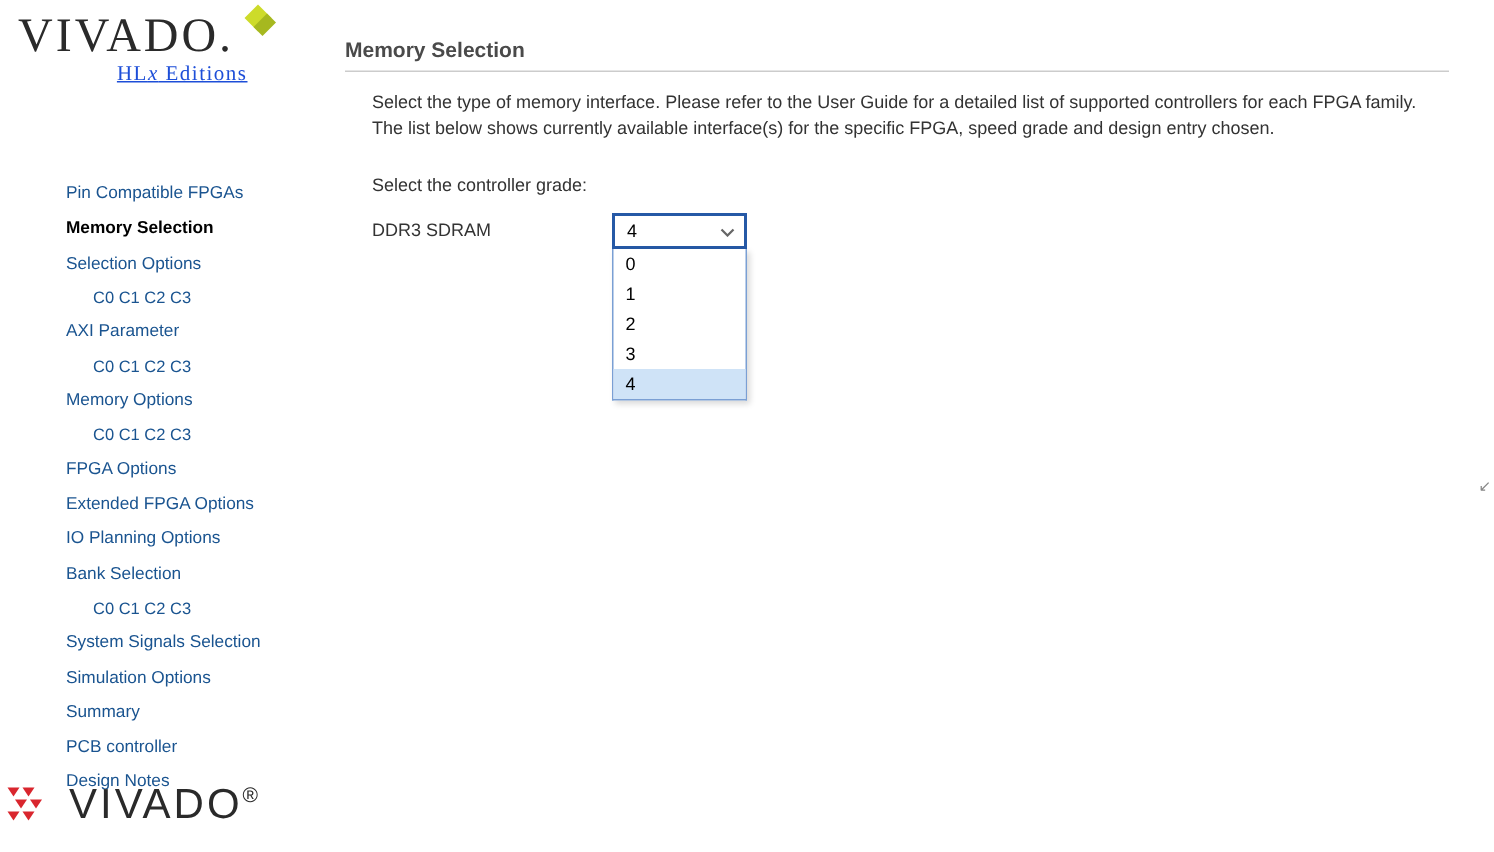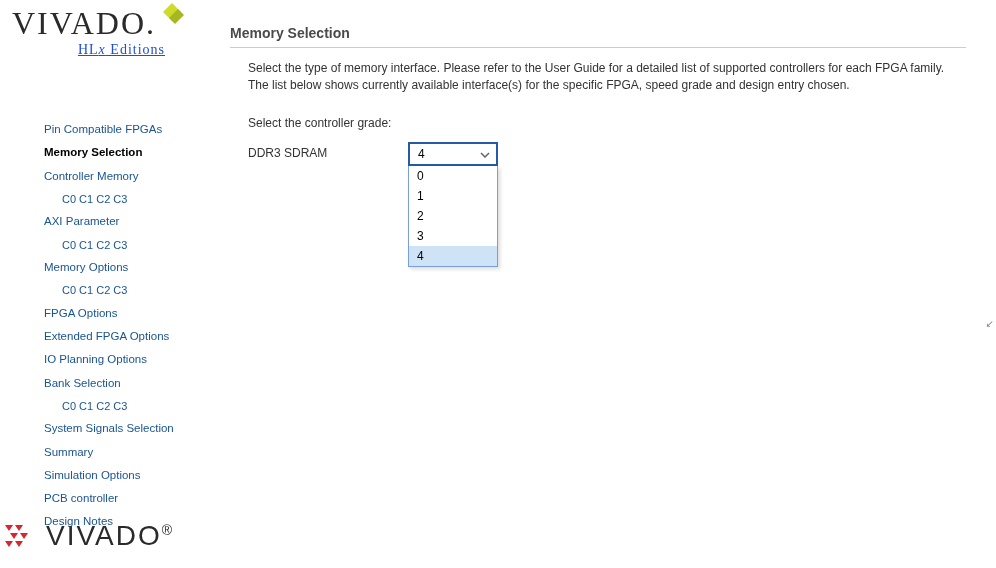--- a/index.html
+++ b/index.html
@@ -192,34 +192,34 @@
     </div>
     <div class="hlx-text">
       <span>HL</span><span class="x-italic">x</span><span> Editions</span>
     </div>
   </div>
 </div>
 
 <div class="sidebar">
   <a class="nav-item">Pin Compatible FPGAs</a>
   <a class="nav-item active">Memory Selection</a>
-  <a class="nav-item">Controller Memory</a>
+  <a class="nav-item">Selection Options</a>
   <a class="nav-item sub-item">C0 C1 C2 C3</a>
   <a class="nav-item">AXI Parameter</a>
   <a class="nav-item sub-item">C0 C1 C2 C3</a>
   <a class="nav-item">Memory Options</a>
   <a class="nav-item sub-item">C0 C1 C2 C3</a>
   <a class="nav-item">FPGA Options</a>
   <a class="nav-item">Extended FPGA Options</a>
   <a class="nav-item">IO Planning Options</a>
   <a class="nav-item">Bank Selection</a>
   <a class="nav-item sub-item">C0 C1 C2 C3</a>
   <a class="nav-item">System Signals Selection</a>
+  <a class="nav-item">Simulation Options</a>
   <a class="nav-item">Summary</a>
-  <a class="nav-item">Simulation Options</a>
   <a class="nav-item">PCB controller</a>
   <a class="nav-item">Design Notes</a>
 </div>
 
 <div class="main">
   <div class="page-title">Memory Selection</div>
   <div class="description">Select the type of memory interface. Please refer to the User Guide for a detailed list of supported controllers for each FPGA family. The list below shows currently available interface(s) for the specific FPGA, speed grade and design entry chosen.</div>
   <div class="prompt">Select the controller grade:</div>
   <div class="form-row">
     <div class="field-label">DDR3 SDRAM</div>

